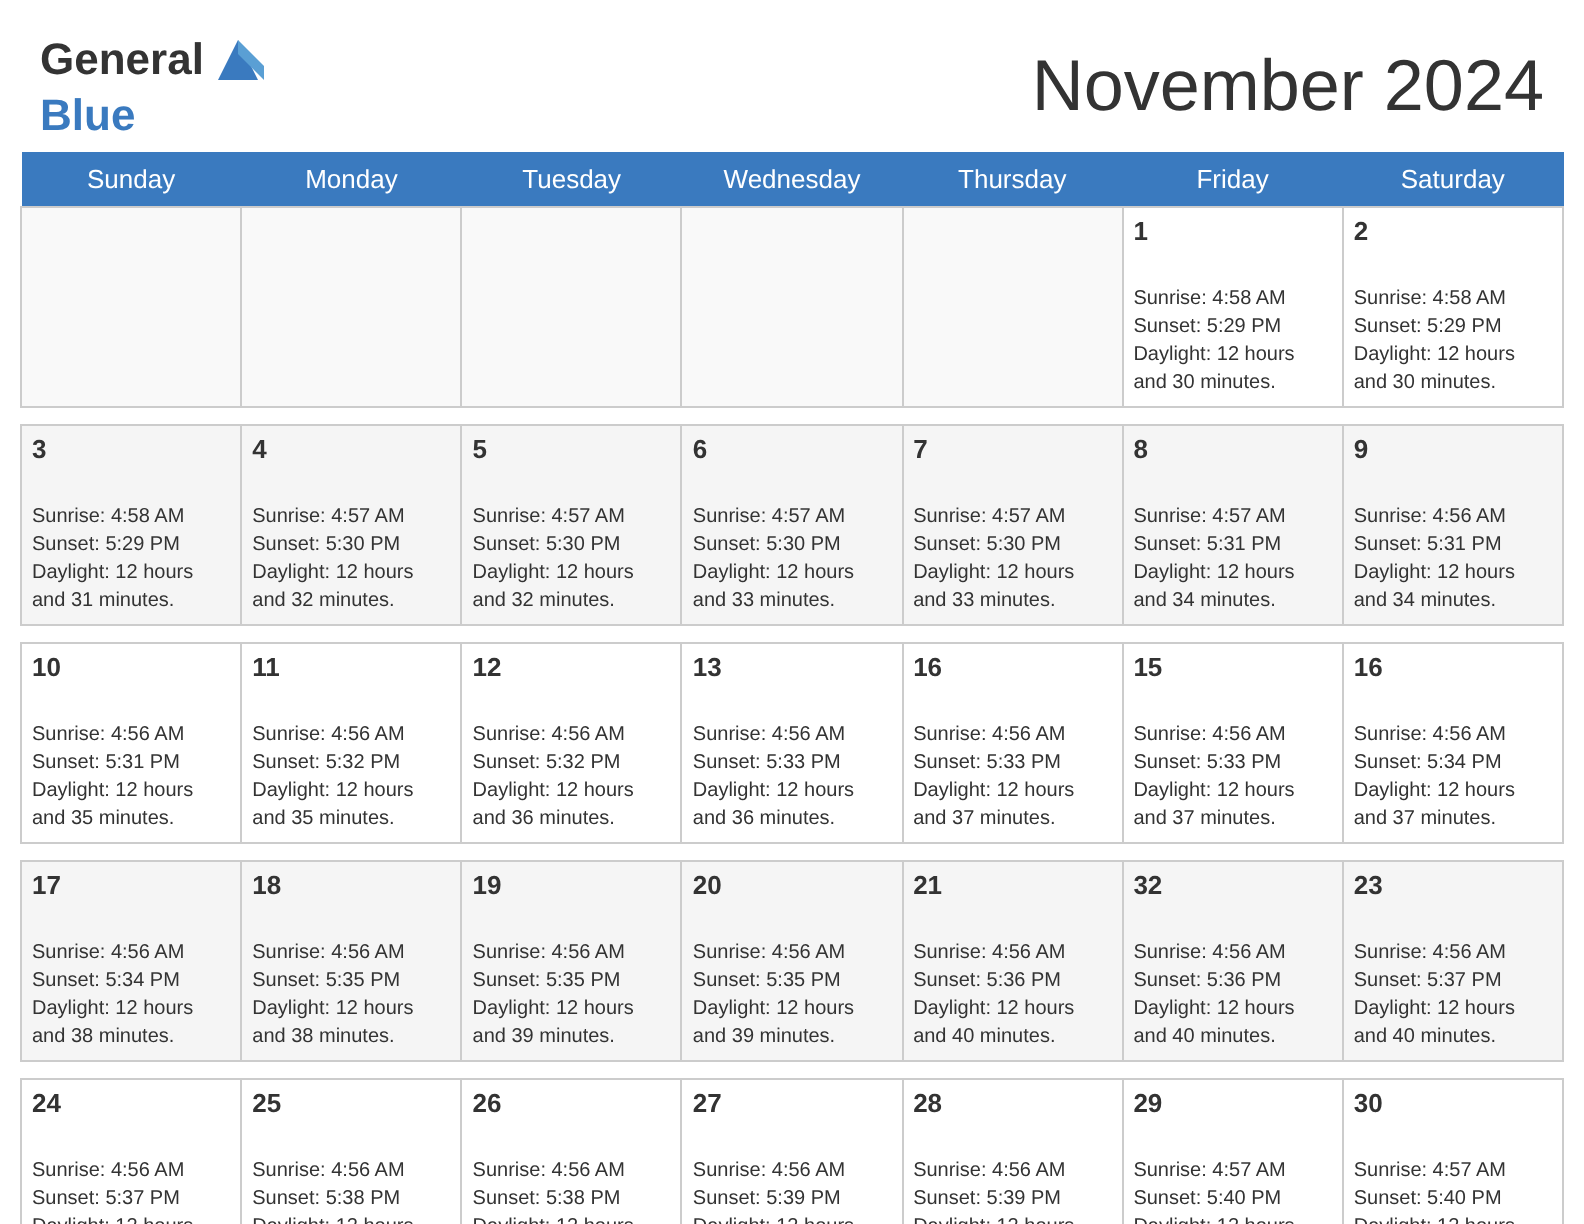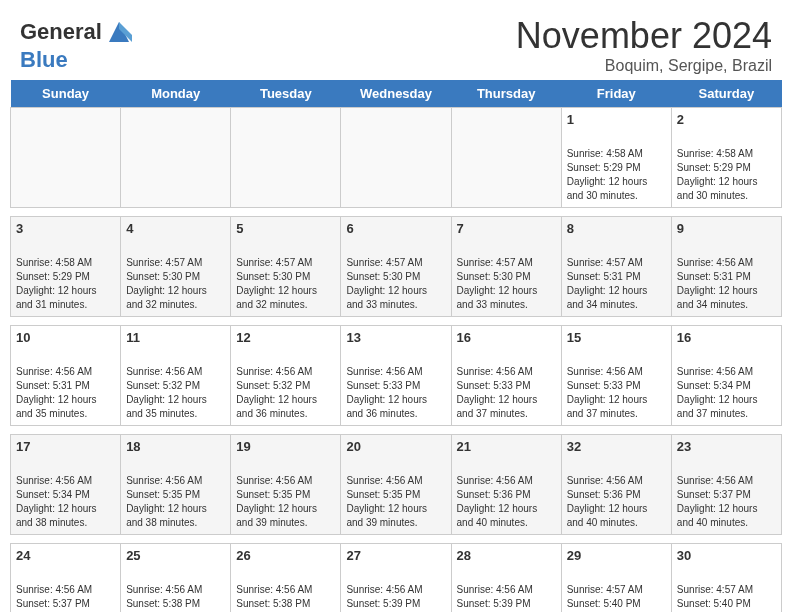--- a/index.html
+++ b/index.html
@@ -7,21 +7,21 @@
     
     .header { display: flex; align-items: center; justify-content: space-between; padding: 15px 20px 5px 20px; }
     .logo-icon { width: 30px; height: 30px; margin-left: 2px; }
     
     .title-section { text-align: right; margin-left: 24px; }
     .month-year { font-size: 36px; color: #333; font-weight: normal; }
     .location { font-size: 16px; color: #555; }
     
     .calendar { margin: 0 10px 10px 10px; border-collapse: collapse; width: calc(100% - 20px); }
     
-    .day-header { background: #3a7abf; color: white; text-align: center; padding: 6px 4px; font-size: 13px; font-weight: bold; }
+    .day-header { background: #3a7abf; color: white; text-align: center; padding: 6px 4px; font-size: 13px; font-weight: normal; }
     
     .calendar td { border: 1px solid #ccc; vertical-align: top; padding: 4px 5px; width: calc(100%/7); min-height: 80px; }
     
     .cell-empty { background: #f9f9f9; }
     .cell-normal { background: #fff; }
     .cell-alt { background: #f5f5f5; }
     
     .day-number { font-size: 13px; font-weight: bold; color: #333; display: block; margin-bottom: 2px; }
     .cell-info { font-size: 10px; color: #333; line-height: 1.4; margin-top: 20px; }
     
@@ -41,21 +41,20 @@
         <polygon points="5,25 15,5 25,25" fill="#3a7abf"></polygon>
         <polygon points="15,5 28,18 28,25 15,12" fill="#5a9fd4"></polygon>
       </svg>
     </div>
     <div>
       <span style="font-size:22px;font-weight:bold;color:#3a7abf;margin-top:40px;">Blue</span>
     </div>
   </div>
   <div class="title-section">
     <div class="month-year">November 2024</div>
-    <div class="location">Boquim, Sergipe, Brazil</div>
   </div>
 </div>
 
 <table class="calendar">
   <thead>
     <tr id="header-row">
         <th class="day-header">Sunday</th>
         <th class="day-header">Monday</th>
         <th class="day-header">Tuesday</th>
         <th class="day-header">Wednesday</th>

